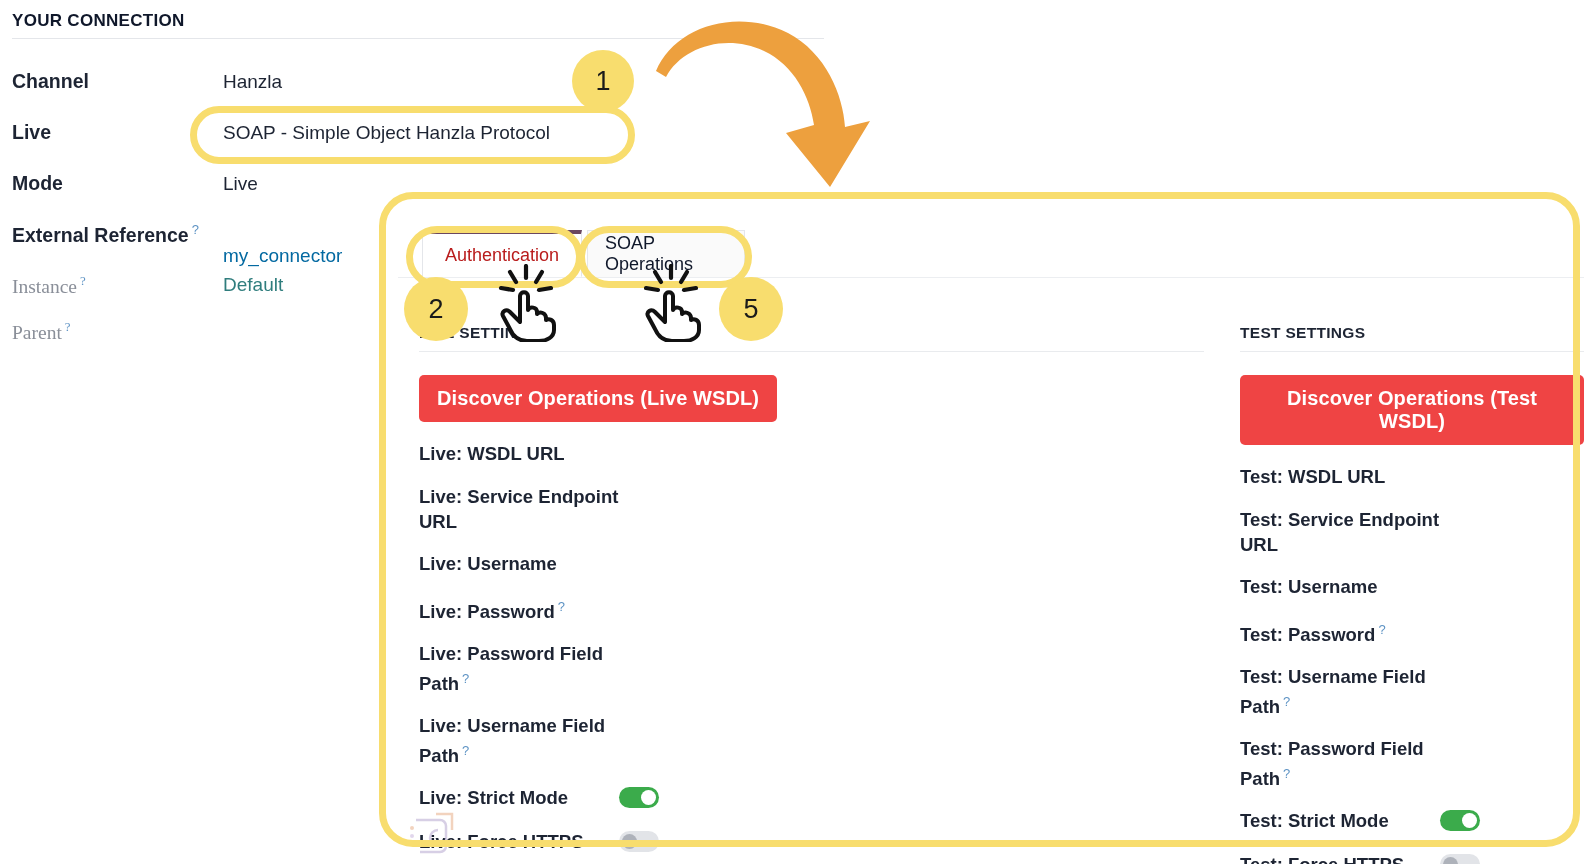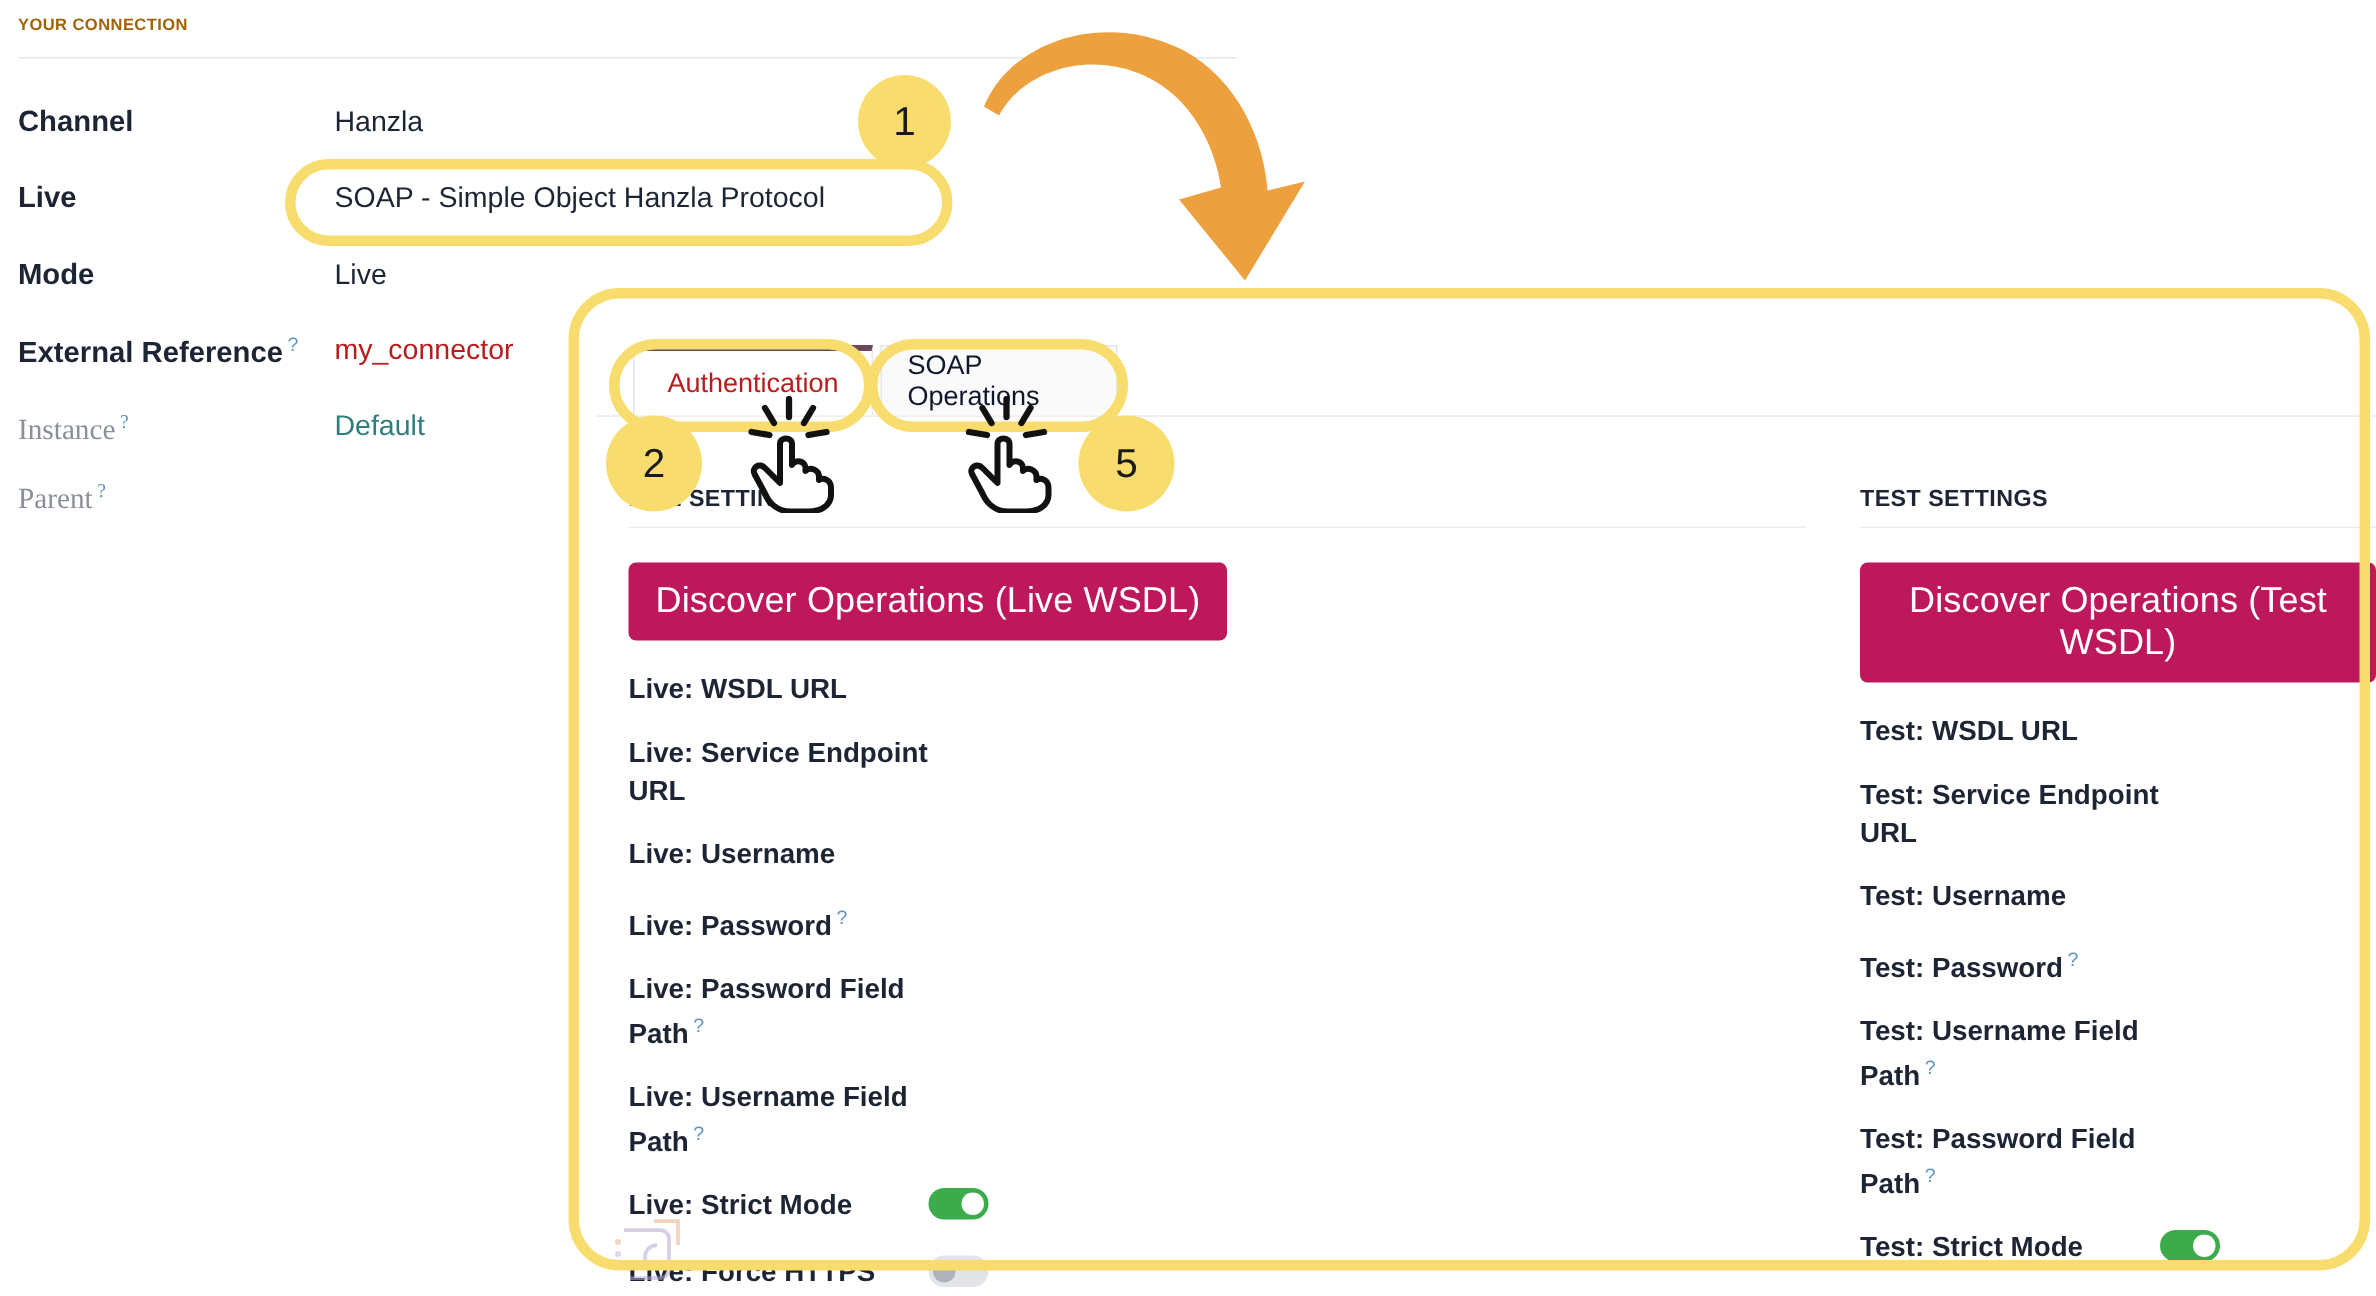--- a/index.html
+++ b/index.html
@@ -21,24 +21,24 @@
     inset: 0;
     width: 1584px;
     height: 864px;
   }
 
   
   .conn-header {
     position: absolute;
     left: 12px;
     top: 11px;
-    font-size: 11px;
+    font-size: 17px;
     font-weight: bold;
     letter-spacing: 0.3px;
-    color: #a16207;
+    color: #0f172a;
   }
   .conn-rule {
     position: absolute;
     left: 12px;
     top: 38px;
     width: 812px;
     height: 1px;
     background: #e4e6ea;
   }
   .sum-row {
@@ -63,21 +63,21 @@
     font-family: Liberation Serif, serif;
   }
   .sum-value {
     position: absolute;
     left: 211px;
     top: 1px;
     font-size: 19px;
     color: #1d2433;
     white-space: nowrap;
   }
-  .sum-value.ghost { color: #b91c1c; }
+  .sum-value.ghost { color: #0369a1; margin-top: 22px; }
   .sum-value.link  { color: #2f7d7d; }
   .qmark {
     color: #5e93c4;
     font-size: 13px;
     vertical-align: super;
     margin-left: 3px;
     font-weight: normal;
   }
 
   
@@ -145,24 +145,24 @@
   .sec-rule {
     height: 1px;
     background: #e9ebee;
     margin-bottom: 23px;
   }
   .col.live .sec-rule { width: 785px; }
   .col.test .sec-rule { width: 344px; }
 
   .discover-btn {
     display: inline-block;
-    background: #be185d;
+    background: #ef4444;
     color: #ffffff;
-    font-size: 24px;
-    font-weight: normal;
+    font-size: 20px;
+    font-weight: bold;
     border: none;
     border-radius: 5px;
     padding: 12px 18px;
     cursor: pointer;
     letter-spacing: 0.1px;
   }
 
   .field-list { margin-top: 19px; }
   .field {
     position: relative;

